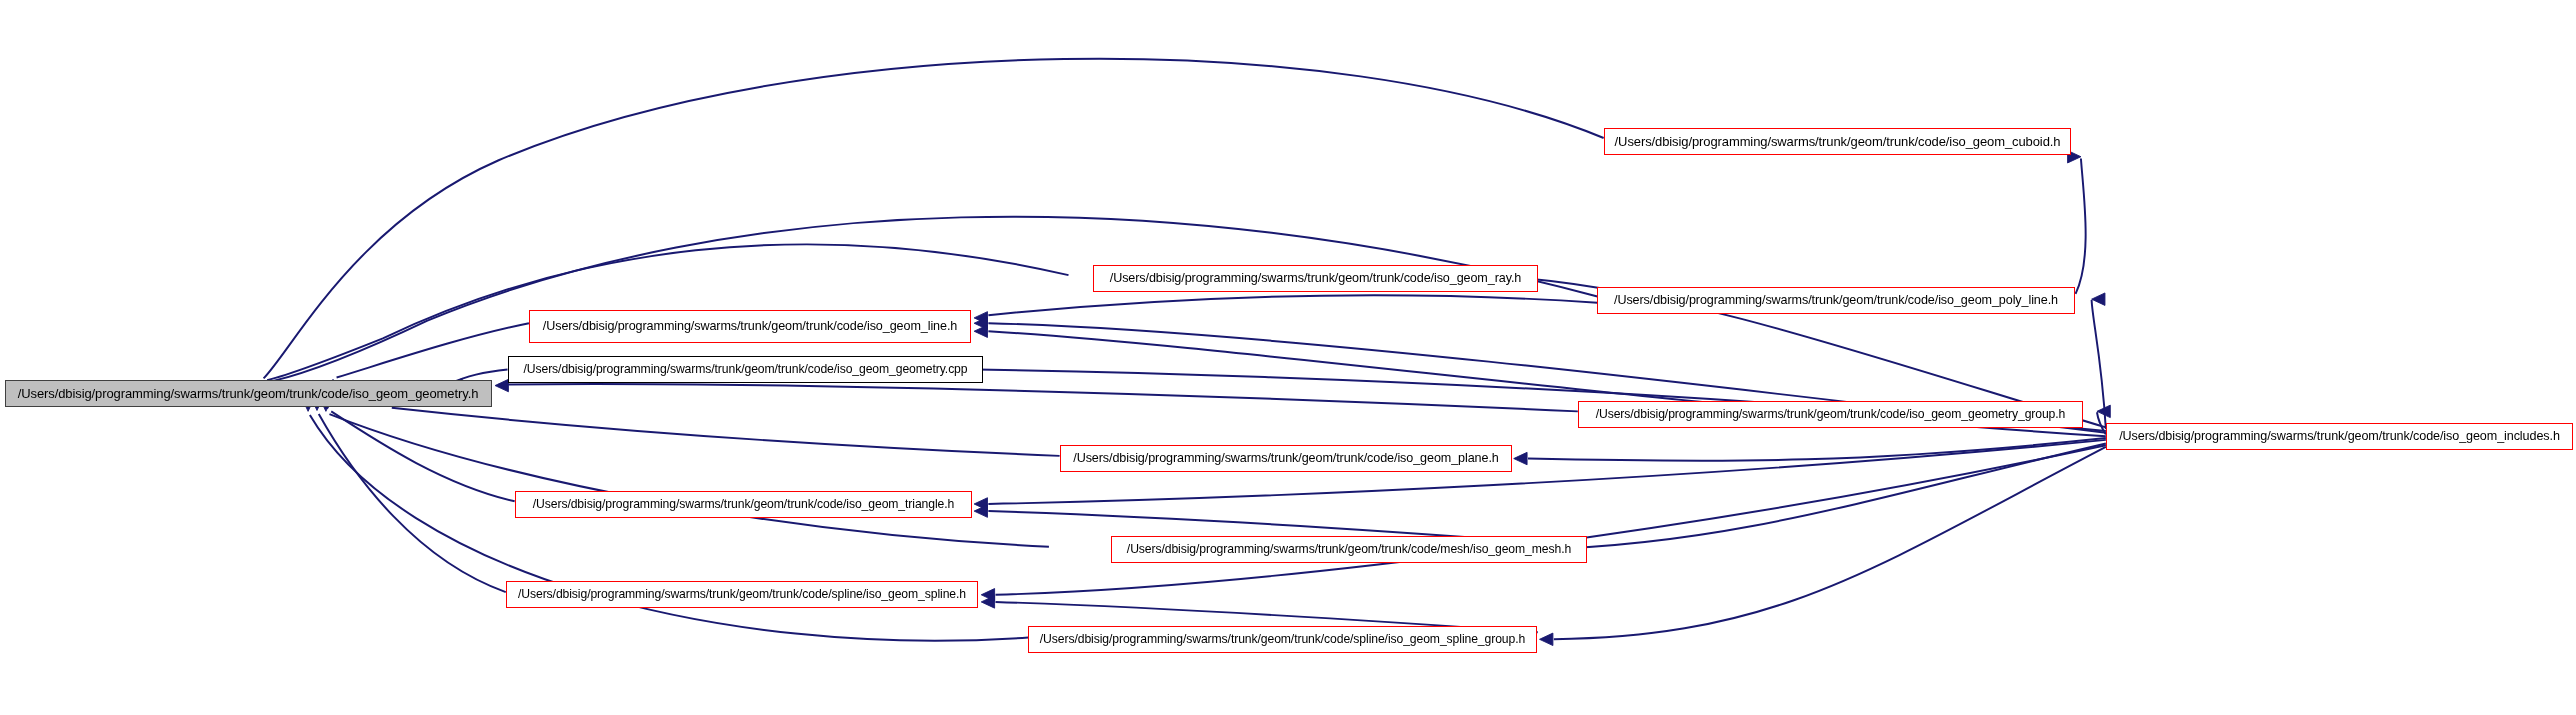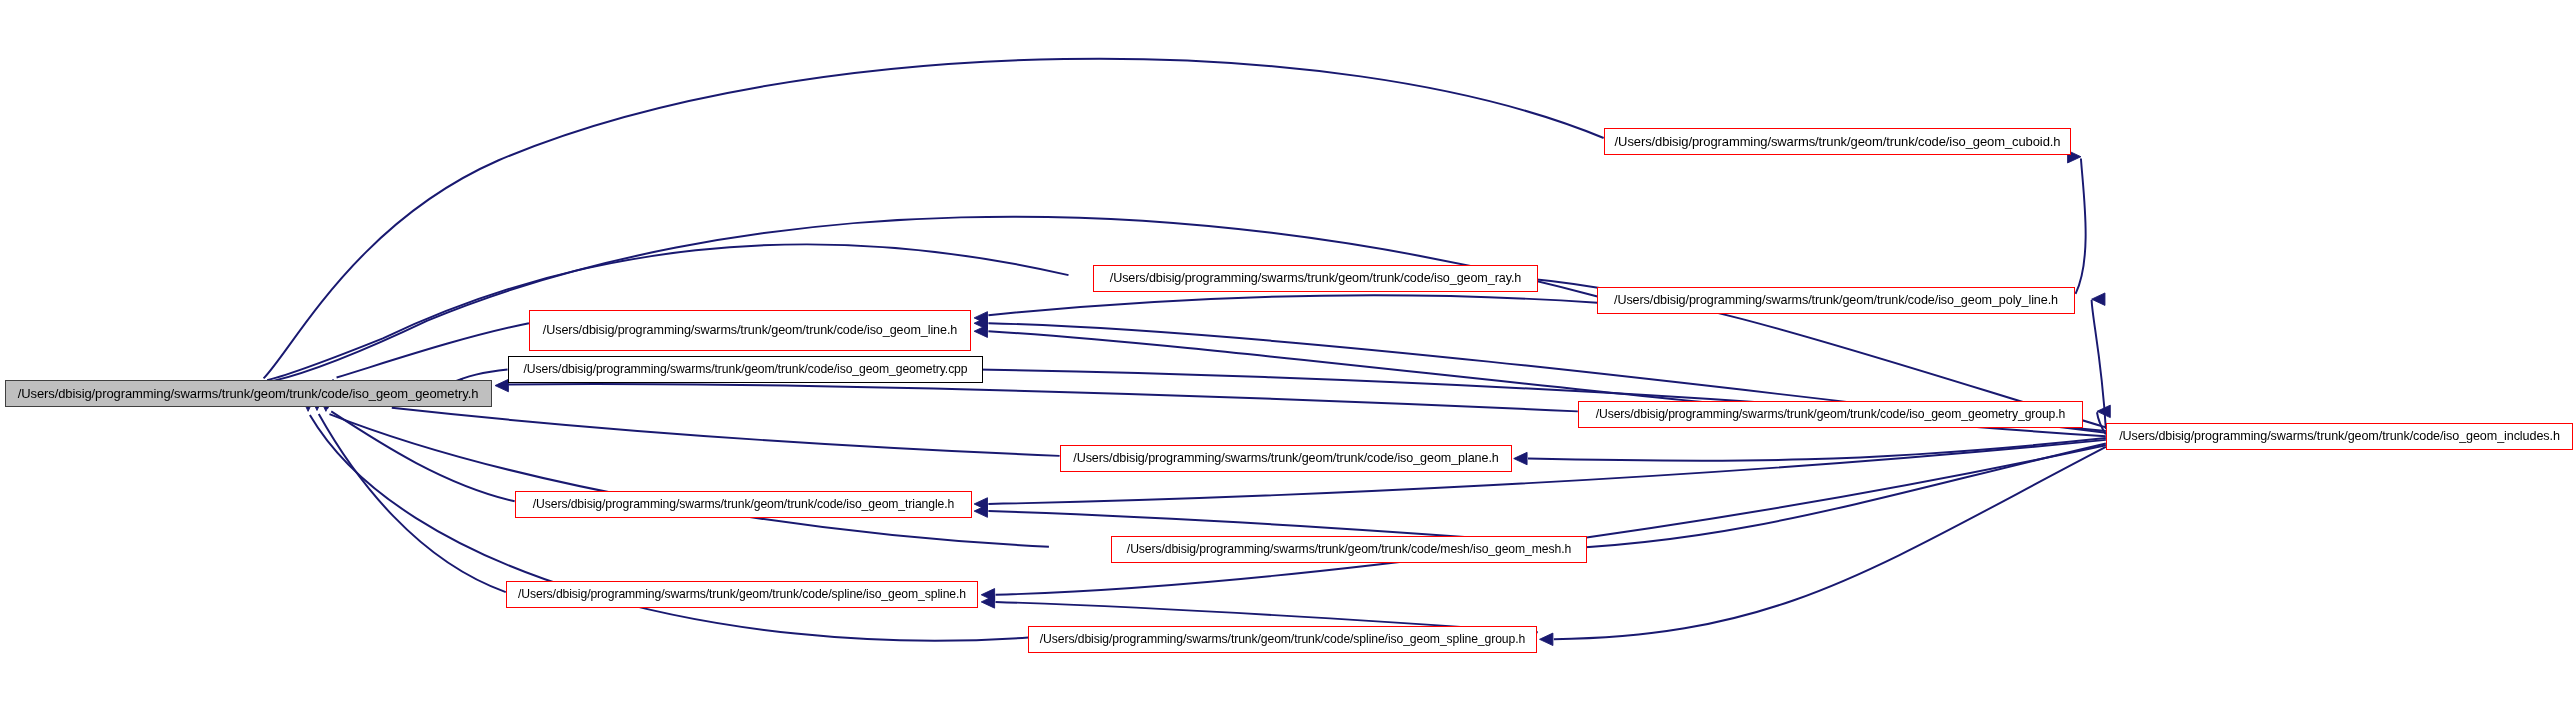--- a/index.html
+++ b/index.html
@@ -126,21 +126,21 @@
       </div>
       <div class="node-box kind-header" style="left: 1604px; top: 128px; width: 467px; height: 27px;">
         <span class="node-label" style="font-size: 13px;">/Users/dbisig/programming/swarms/trunk/geom/trunk/code/iso_geom_cuboid.h</span>
       </div>
       <div class="node-box kind-header" style="left: 1069px; top: 265px; width: 445px; height: 27px; margin-left: 24px;">
         <span class="node-label" style="font-size: 12.6px;">/Users/dbisig/programming/swarms/trunk/geom/trunk/code/iso_geom_ray.h</span>
       </div>
       <div class="node-box kind-header" style="left: 1597px; top: 287px; width: 478px; height: 27px;">
         <span class="node-label" style="font-size: 12.6px;">/Users/dbisig/programming/swarms/trunk/geom/trunk/code/iso_geom_poly_line.h</span>
       </div>
-      <div class="node-box kind-header" style="left: 529px; top: 310px; width: 442px; height: 41px;">
+      <div class="node-box kind-header" style="left: 529px; top: 310px; width: 442px; height: 33px;">
         <span class="node-label" style="font-size: 12.6px;">/Users/dbisig/programming/swarms/trunk/geom/trunk/code/iso_geom_line.h</span>
       </div>
       <div class="node-box kind-source" style="left: 508px; top: 356px; width: 475px; height: 27px;">
         <span class="node-label" style="font-size: 12.2px;">/Users/dbisig/programming/swarms/trunk/geom/trunk/code/iso_geom_geometry.cpp</span>
       </div>
       <div class="node-box kind-header" style="left: 1578px; top: 401px; width: 505px; height: 27px;">
         <span class="node-label" style="font-size: 12.2px;">/Users/dbisig/programming/swarms/trunk/geom/trunk/code/iso_geom_geometry_group.h</span>
       </div>
       <div class="node-box kind-header" style="left: 2106px; top: 423px; width: 467px; height: 27px;">
         <span class="node-label" style="font-size: 12.6px;">/Users/dbisig/programming/swarms/trunk/geom/trunk/code/iso_geom_includes.h</span>

